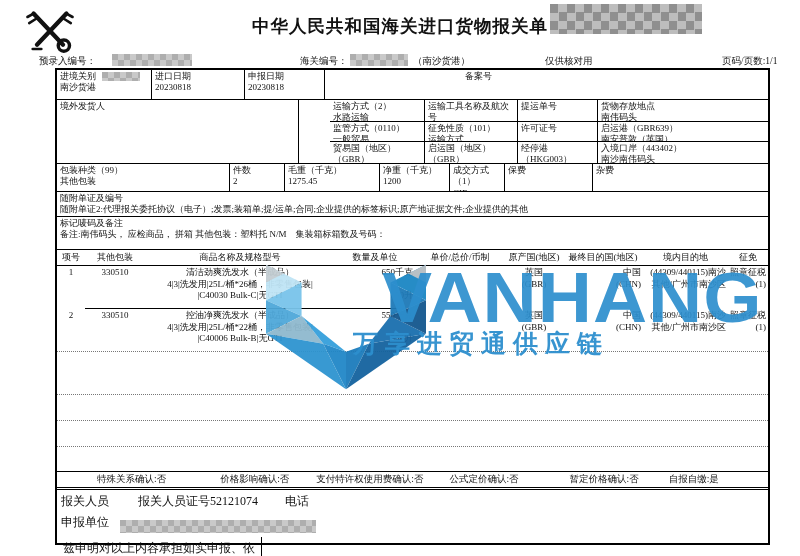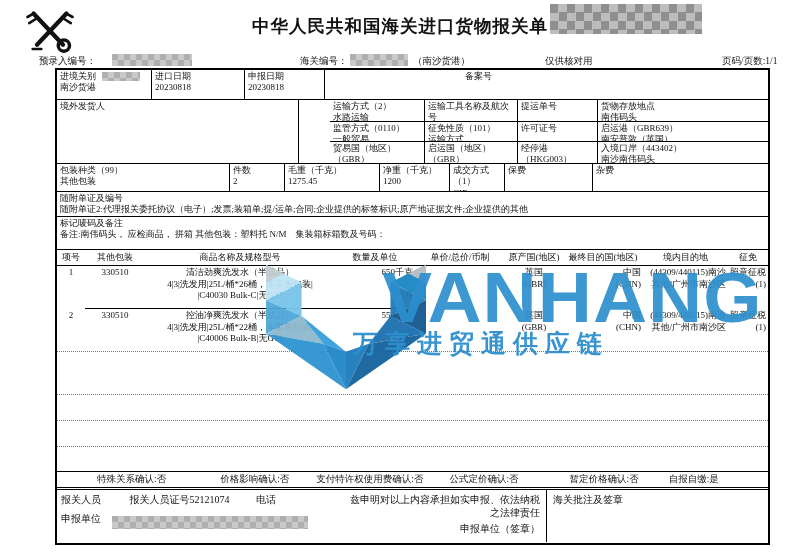--- a/index.html
+++ b/index.html
@@ -24,21 +24,21 @@
   
   .ihead{display:flex;border-bottom:1px solid #000;text-align:center;font-size:9px;padding:2px 0;}
   .ihead span{display:block;box-sizing:border-box;}
   .ibody{position:relative;height:206px;border-bottom:1px solid #000;box-sizing:border-box;}
   .irow{display:flex;font-size:9px;}
   .icol{box-sizing:border-box;padding:1px 2px;}
   .sep-solid{border-top:1px solid #000;margin-left:28px;width:315px;height:0;}
   .sep-dot{border-top:1px dotted #777;height:0;}
   .confirm{display:flex;align-items:center;height:18px;border-bottom:3px double #000;
            box-sizing:border-box;font-size:9.5px;}
-  .footer{display:flex;height:52px;box-sizing:border-box;font-size:10px;}
+  .footer{display:flex;height:52px;box-sizing:border-box;font-size:12px;flex-direction:column;}
   
   .wm{position:absolute;z-index:5;pointer-events:none;}
   .wm-brand{left:382px;top:256px;font-family:"Liberation Sans","DejaVu Sans",sans-serif;
             font-weight:bold;font-size:75px;letter-spacing:1px;color:#2d8fce;opacity:.92;
             transform:scaleY(.95);transform-origin:top left;}
   .wm-slogan{left:353px;top:327px;font-family:"Liberation Sans","DejaVu Sans",sans-serif;
              font-weight:bold;font-size:25px;letter-spacing:7px;color:#2d8fce;opacity:.95;}
   .tr{text-align:right;}  .tc{text-align:center;}
 </style>
 </head>

